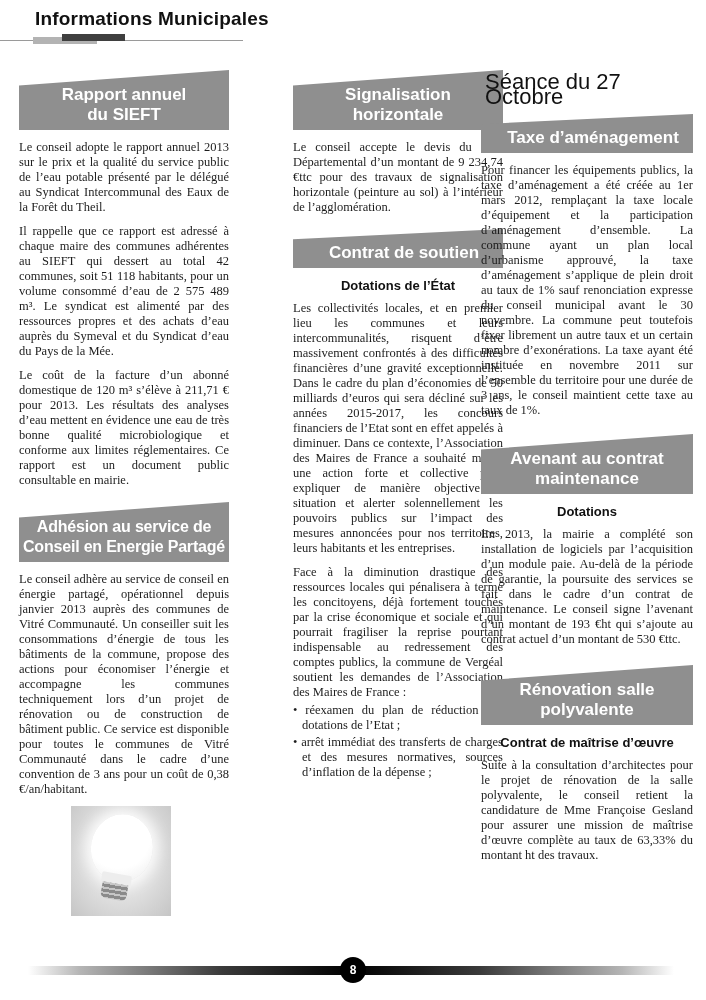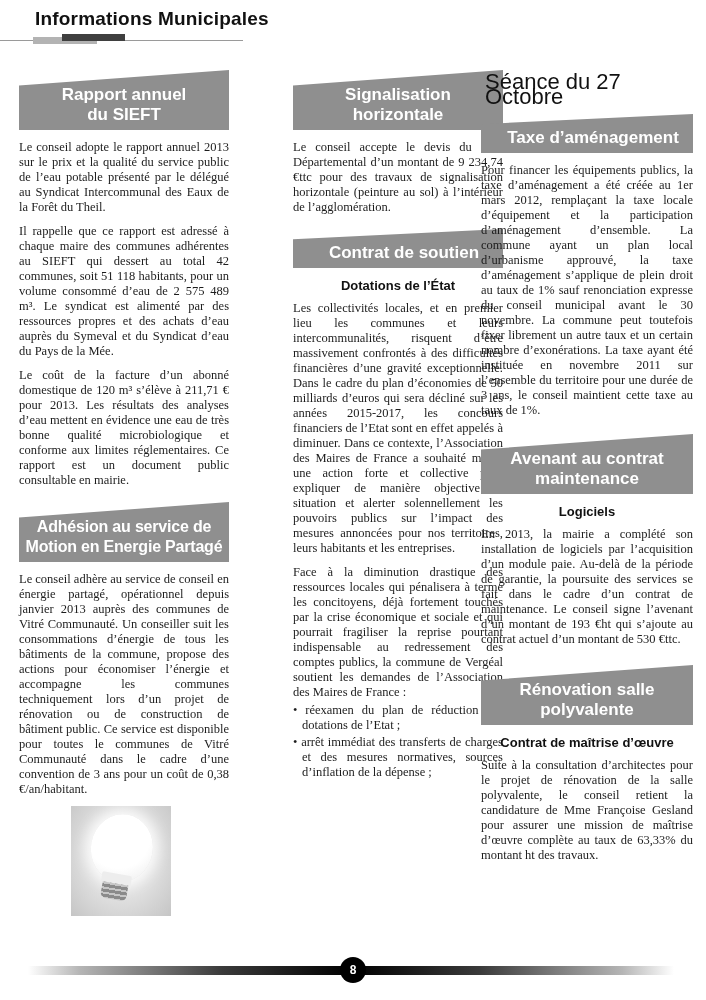--- a/index.html
+++ b/index.html
@@ -71,21 +71,21 @@
   <div class="col" id="col1">
     <div class="banner">
       <span>Rapport annuel</span><br>
       <span>du SIEFT</span>
     </div>
     <p>Le conseil adopte le rapport annuel 2013 sur le prix et la qualité du service public de l’eau potable présenté par le délégué au Syndicat Intercommunal des Eaux de la Forêt du Theil.</p>
     <p>Il rappelle que ce rapport est adressé à chaque maire des communes adhérentes au SIEFT qui dessert au total 42 communes, soit 51 118 habitants, pour un volume consommé d’eau de 2 575 489 m³. Le syndicat est alimenté par des ressources propres et des achats d’eau auprès du Symeval et du Syndicat d’eau du Pays de la Mée.</p>
     <p style="margin-bottom:14px">Le coût de la facture d’un abonné domestique de 120 m³ s’élève à 211,71 € pour 2013. Les résultats des analyses d’eau mettent en évidence une eau de très bonne qualité microbiologique et conforme aux limites réglementaires. Ce rapport est un document public consultable en mairie.</p>
     <div class="banner tight">
       <span>Adhésion au service de</span><br>
-      <span>Motion en Energie Partagé</span>
+      <span>Conseil en Energie Partagé</span>
     </div>
     <p>Le conseil adhère au service de conseil en énergie partagé, opérationnel depuis janvier 2013 auprès des communes de Vitré Communauté. Un conseiller suit les consommations d’énergie de tous les bâtiments de la commune, propose des actions pour économiser l’énergie et accompagne les communes techniquement lors d’un projet de rénovation ou de construction de bâtiment public. Ce service est disponible pour toutes le communes de Vitré Communauté dans le cadre d’une convention de 3 ans pour un coût de 0,38 €/an/habitant.</p>
     <div class="bulb-photo">
       <div class="bulb-rot">
         <div class="bulb-globe"></div>
         <div class="bulb-neck"></div>
         <div class="bulb-base"></div>
       </div>
     </div>
   </div>
@@ -111,21 +111,21 @@
   <div class="col" id="col3">
     <div class="col3-heading">Séance du 27 Octobre</div>
     <div class="banner single">
       <span>Taxe d’aménagement</span>
     </div>
     <p style="margin-bottom:16px">Pour financer les équipements publics, la taxe d’aménagement a été créée au 1er mars 2012, remplaçant la taxe locale d’équipement et la participation d’aménagement d’ensemble. La commune ayant un plan local d’urbanisme approuvé, la taxe d’aménagement s’applique de plein droit au taux de 1% sauf renonciation expresse du conseil municipal avant le 30 novembre. La commune peut toutefois fixer librement un autre taux et un certain nombre d’exonérations. La taxe ayant été instituée en novembre 2011 sur l’ensemble du territoire pour une durée de 3 ans, le conseil maintient cette taxe au taux de 1%.</p>
     <div class="banner">
       <span>Avenant au contrat</span><br>
       <span>maintenance</span>
     </div>
-    <div class="subhead">Logiciels</div>
+    <div class="subhead">Dotations</div>
     <p style="margin-bottom:18px">En 2013, la mairie a complété son installation de logiciels par l’acquisition d’un module paie. Au-delà de la période de garantie, la poursuite des services se fait dans le cadre d’un contrat de maintenance. Le conseil signe l’avenant d’un montant de 193 €ht qui s’ajoute au contrat actuel d’un montant de 530 €ttc.</p>
     <div class="banner">
       <span>Rénovation salle</span><br>
       <span>polyvalente</span>
     </div>
     <div class="subhead">Contrat de maîtrise d’œuvre</div>
     <p>Suite à la consultation d’architectes pour le projet de rénovation de la salle polyvalente, le conseil retient la candidature de Mme Françoise Gesland pour assurer une mission de maîtrise d’œuvre complète au taux de 63,33% du montant ht des travaux.</p>
   </div>
 
   <div class="footer-bar"></div>

